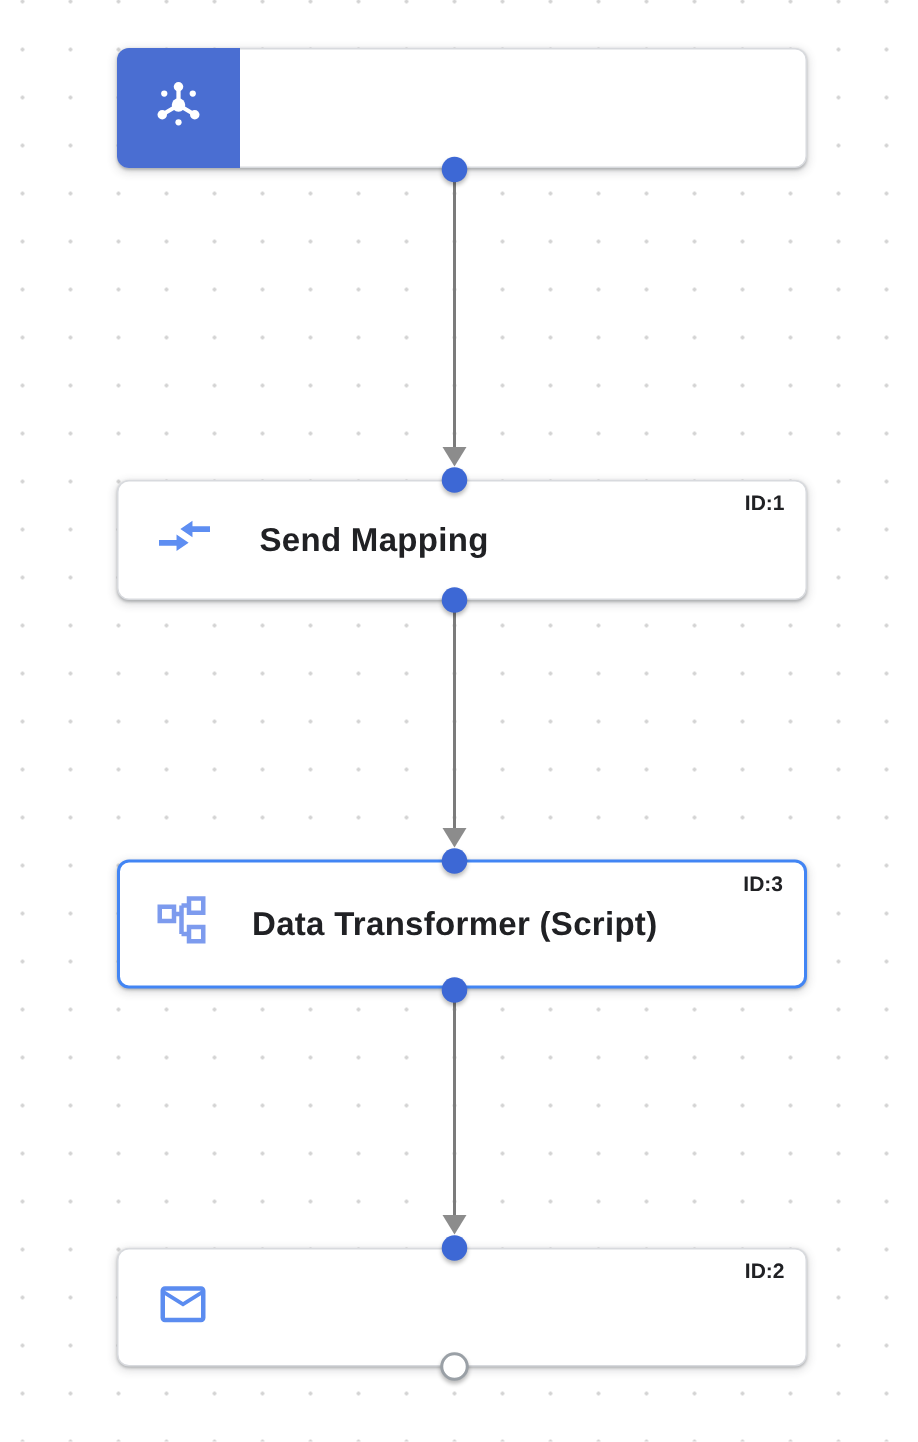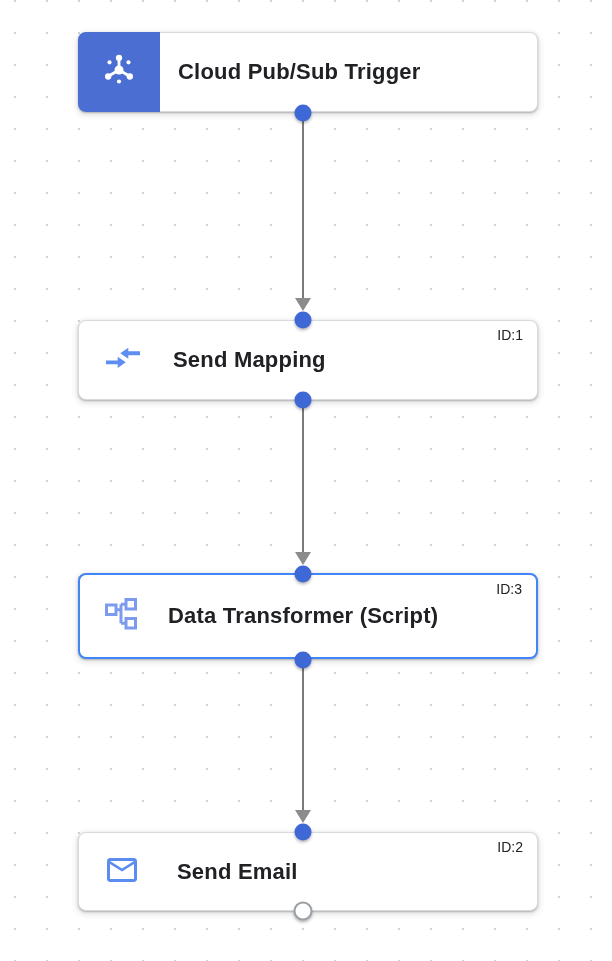--- a/index.html
+++ b/index.html
@@ -26,21 +26,21 @@
   .node.selected {
     border:2px solid #4285f4;
   }
   .node-label {
     position:absolute; top:50%; transform:translateY(-50%);
     font-size:22px; font-weight:bold; letter-spacing:.2px;
     color:#202124; white-space:nowrap;
   }
   .id-badge {
     position:absolute; top:6px; right:14px;
-    font-size:14px; font-weight:400; color:#202124;
+    font-size:14px; font-weight:700; color:#202124;
   }
   .task-icon {
     position:absolute; top:50%; transform:translateY(-50%);
   }
 
   
   .trigger-block {
     position:absolute; left:-1px; top:-1px; bottom:-1px; width:82px;
     background:#4a6ed2;
     border-radius:8px 0 0 8px;
@@ -87,21 +87,20 @@
           <circle cx="12" cy="12" r="2.7" fill="#ffffff"></circle>
           <circle cx="12" cy="4.7" r="1.9" fill="#ffffff"></circle>
           <circle cx="5.5" cy="15.9" r="1.9" fill="#ffffff"></circle>
           <circle cx="18.5" cy="15.9" r="1.9" fill="#ffffff"></circle>
           <circle cx="6.3" cy="7.4" r="1.25" fill="#ffffff"></circle>
           <circle cx="17.7" cy="7.4" r="1.25" fill="#ffffff"></circle>
           <circle cx="12" cy="18.9" r="1.25" fill="#ffffff"></circle>
         </svg>
       </span>
     </div>
-    <span class="node-label" style="left:99px;">Cloud Pub/Sub Trigger</span>
   </div>
 
   <div class="node" style="top:320px; height:80px;">
     <span class="task-icon" style="left:24px;">
       <svg width="40" height="34" viewBox="0 0 36 32">
         <path d="M2 18.3 H13 V14.9 L20.6 20.1 L13 25.3 V21.9 H2 Z" fill="#5e8ef2"></path>
         <path d="M34 9.7 H23 V6.3 L15.4 11.5 L23 16.7 V13.3 H34 Z" fill="#5e8ef2"></path>
       </svg>
     </span>
     <span class="node-label" style="left:94px;">Send Mapping</span>
@@ -120,21 +119,20 @@
     <span class="node-label" style="left:88px;">Data Transformer (Script)</span>
     <span class="id-badge">ID:3</span>
   </div>
 
   <div class="node" style="top:832px; height:79px;">
     <span class="task-icon" style="left:25px;">
       <svg width="36" height="36" viewBox="0 0 24 24">
         <path fill="#5b8cf0" d="M22 6c0-1.1-.9-2-2-2H4c-1.1 0-2 .9-2 2v12c0 1.1.9 2 2 2h16c1.1 0 2-.9 2-2V6zm-2 0l-8 5-8-5h16zm0 12H4V8l8 5 8-5v10z"></path>
       </svg>
     </span>
-    <span class="node-label" style="left:98px;">Send Email</span>
     <span class="id-badge">ID:2</span>
   </div>
 
   <div class="edge-line" style="top:113px; height:186px;"></div>
   <div class="edge-arrow" style="top:298px;"></div>
 
   <div class="edge-line" style="top:400px; height:152px;"></div>
   <div class="edge-arrow" style="top:552px;"></div>
 
   <div class="edge-line" style="top:660px; height:150px;"></div>

